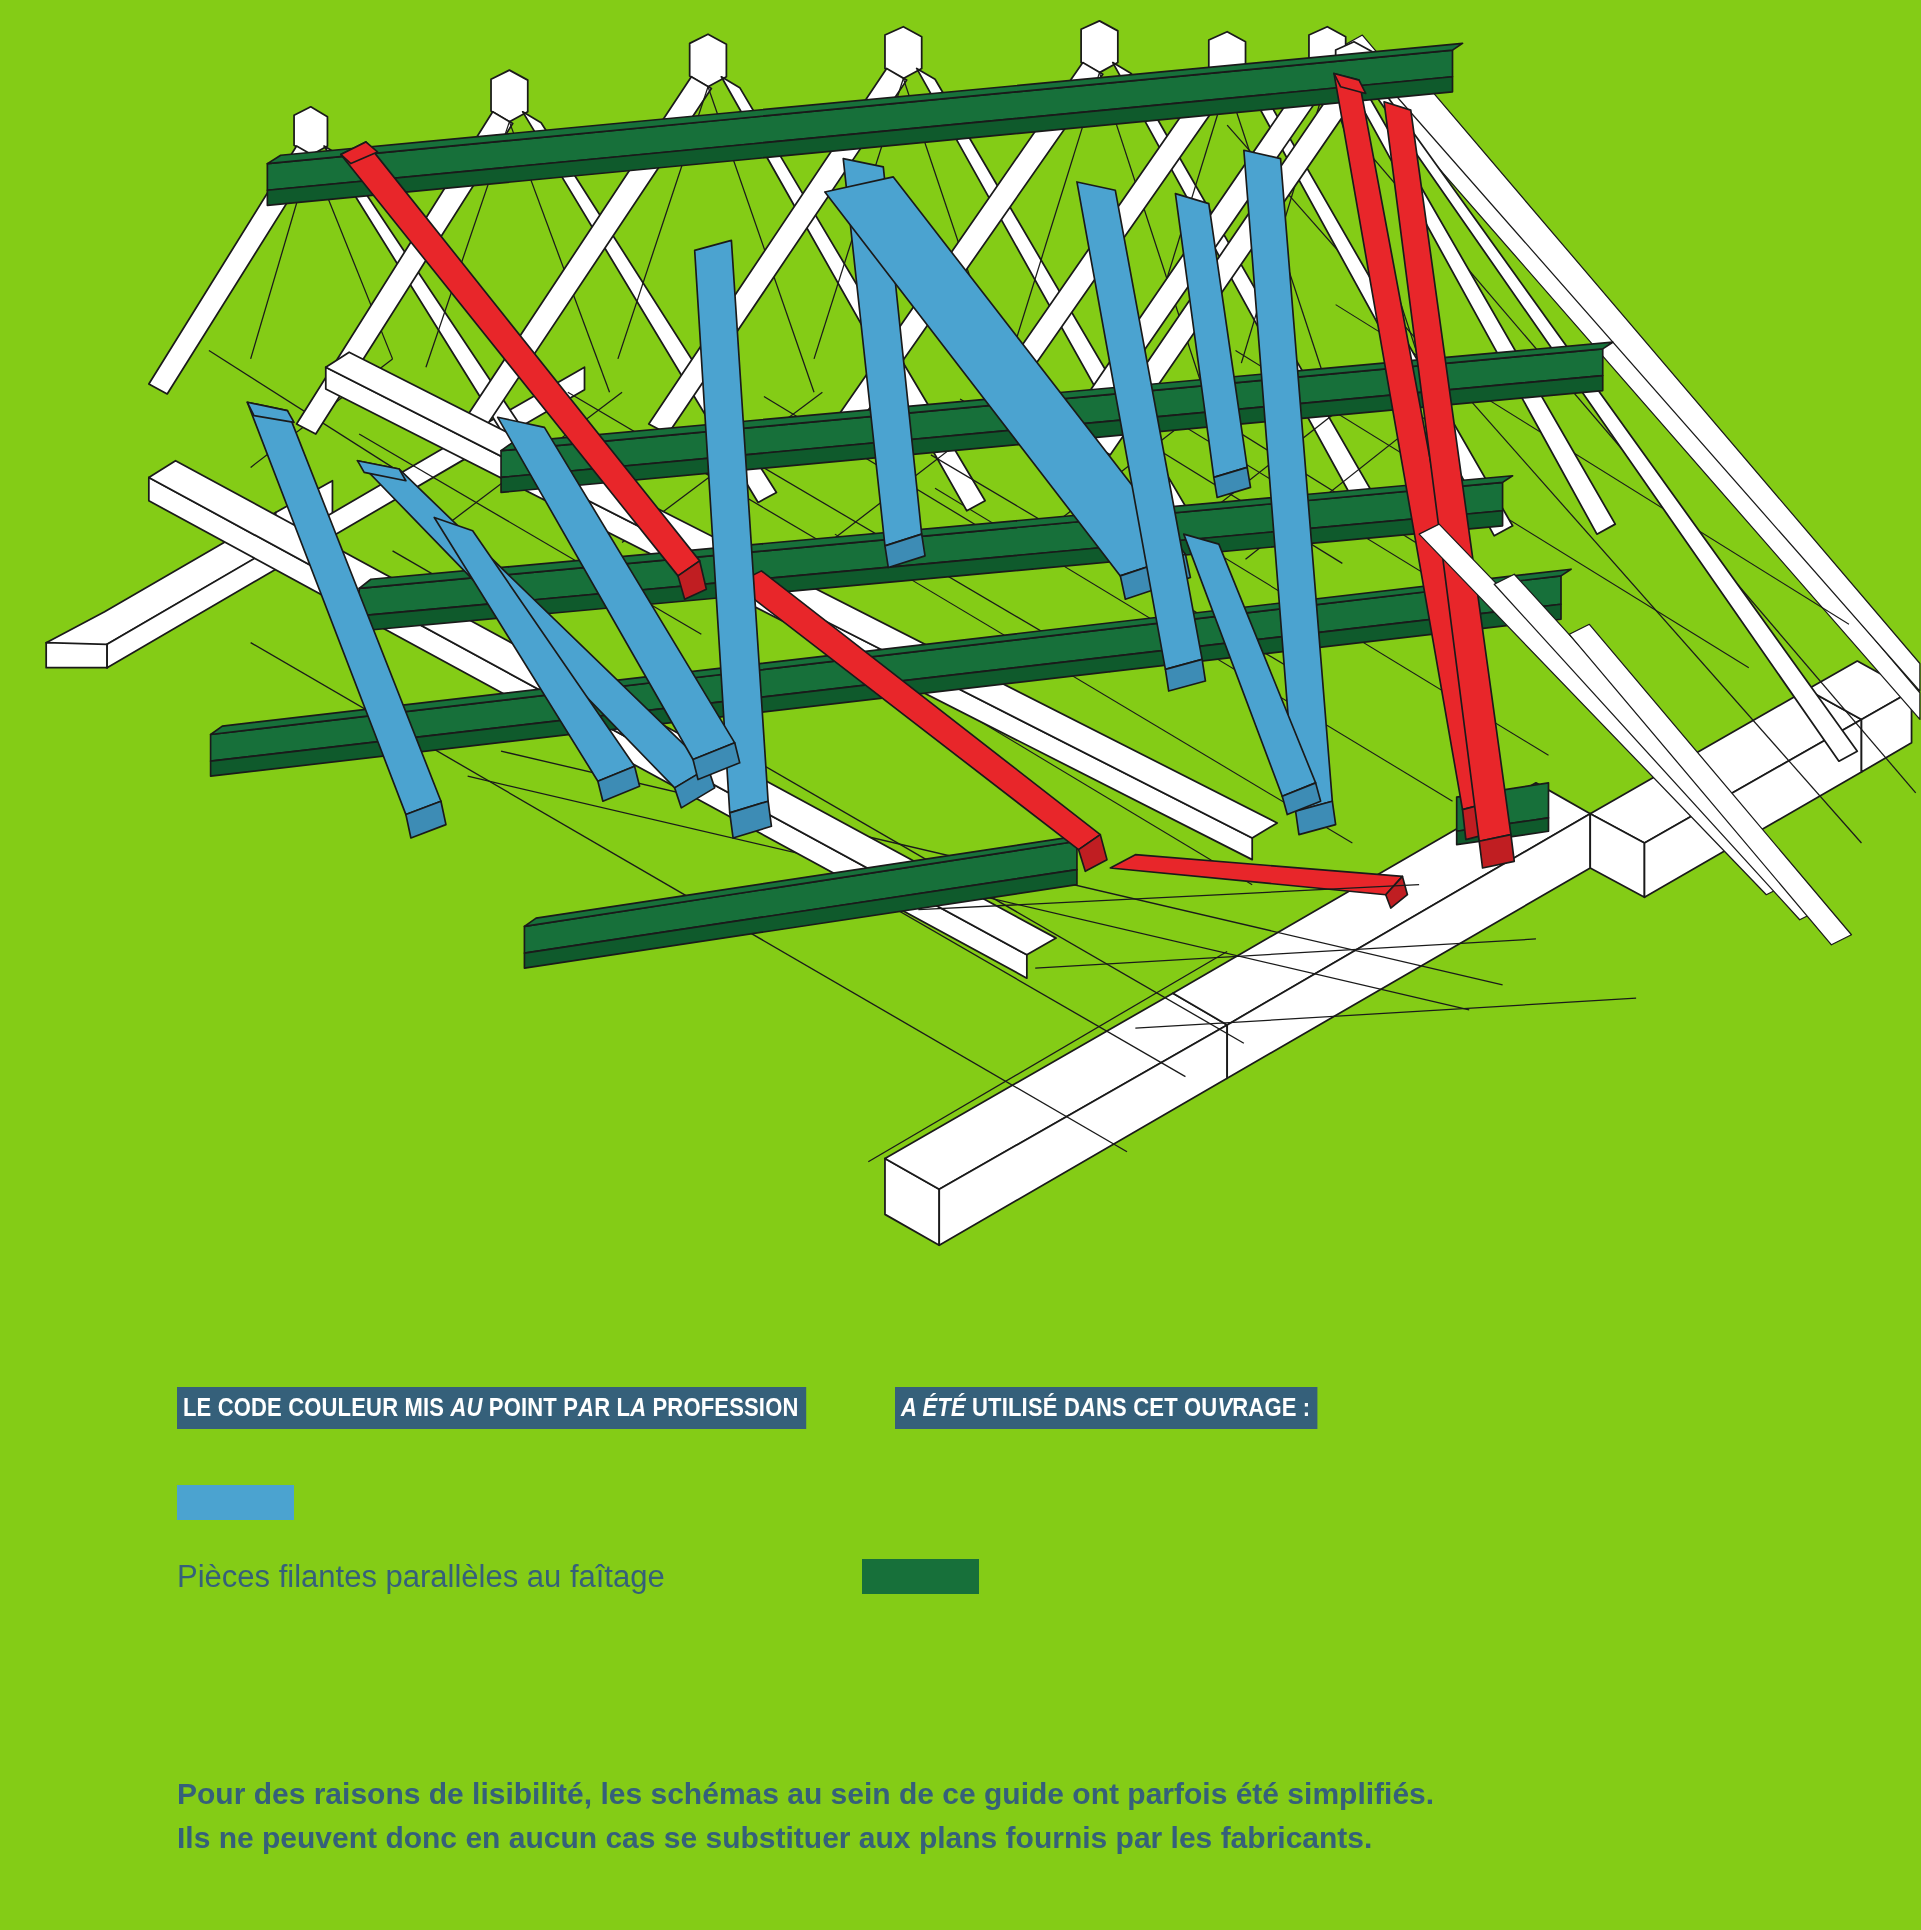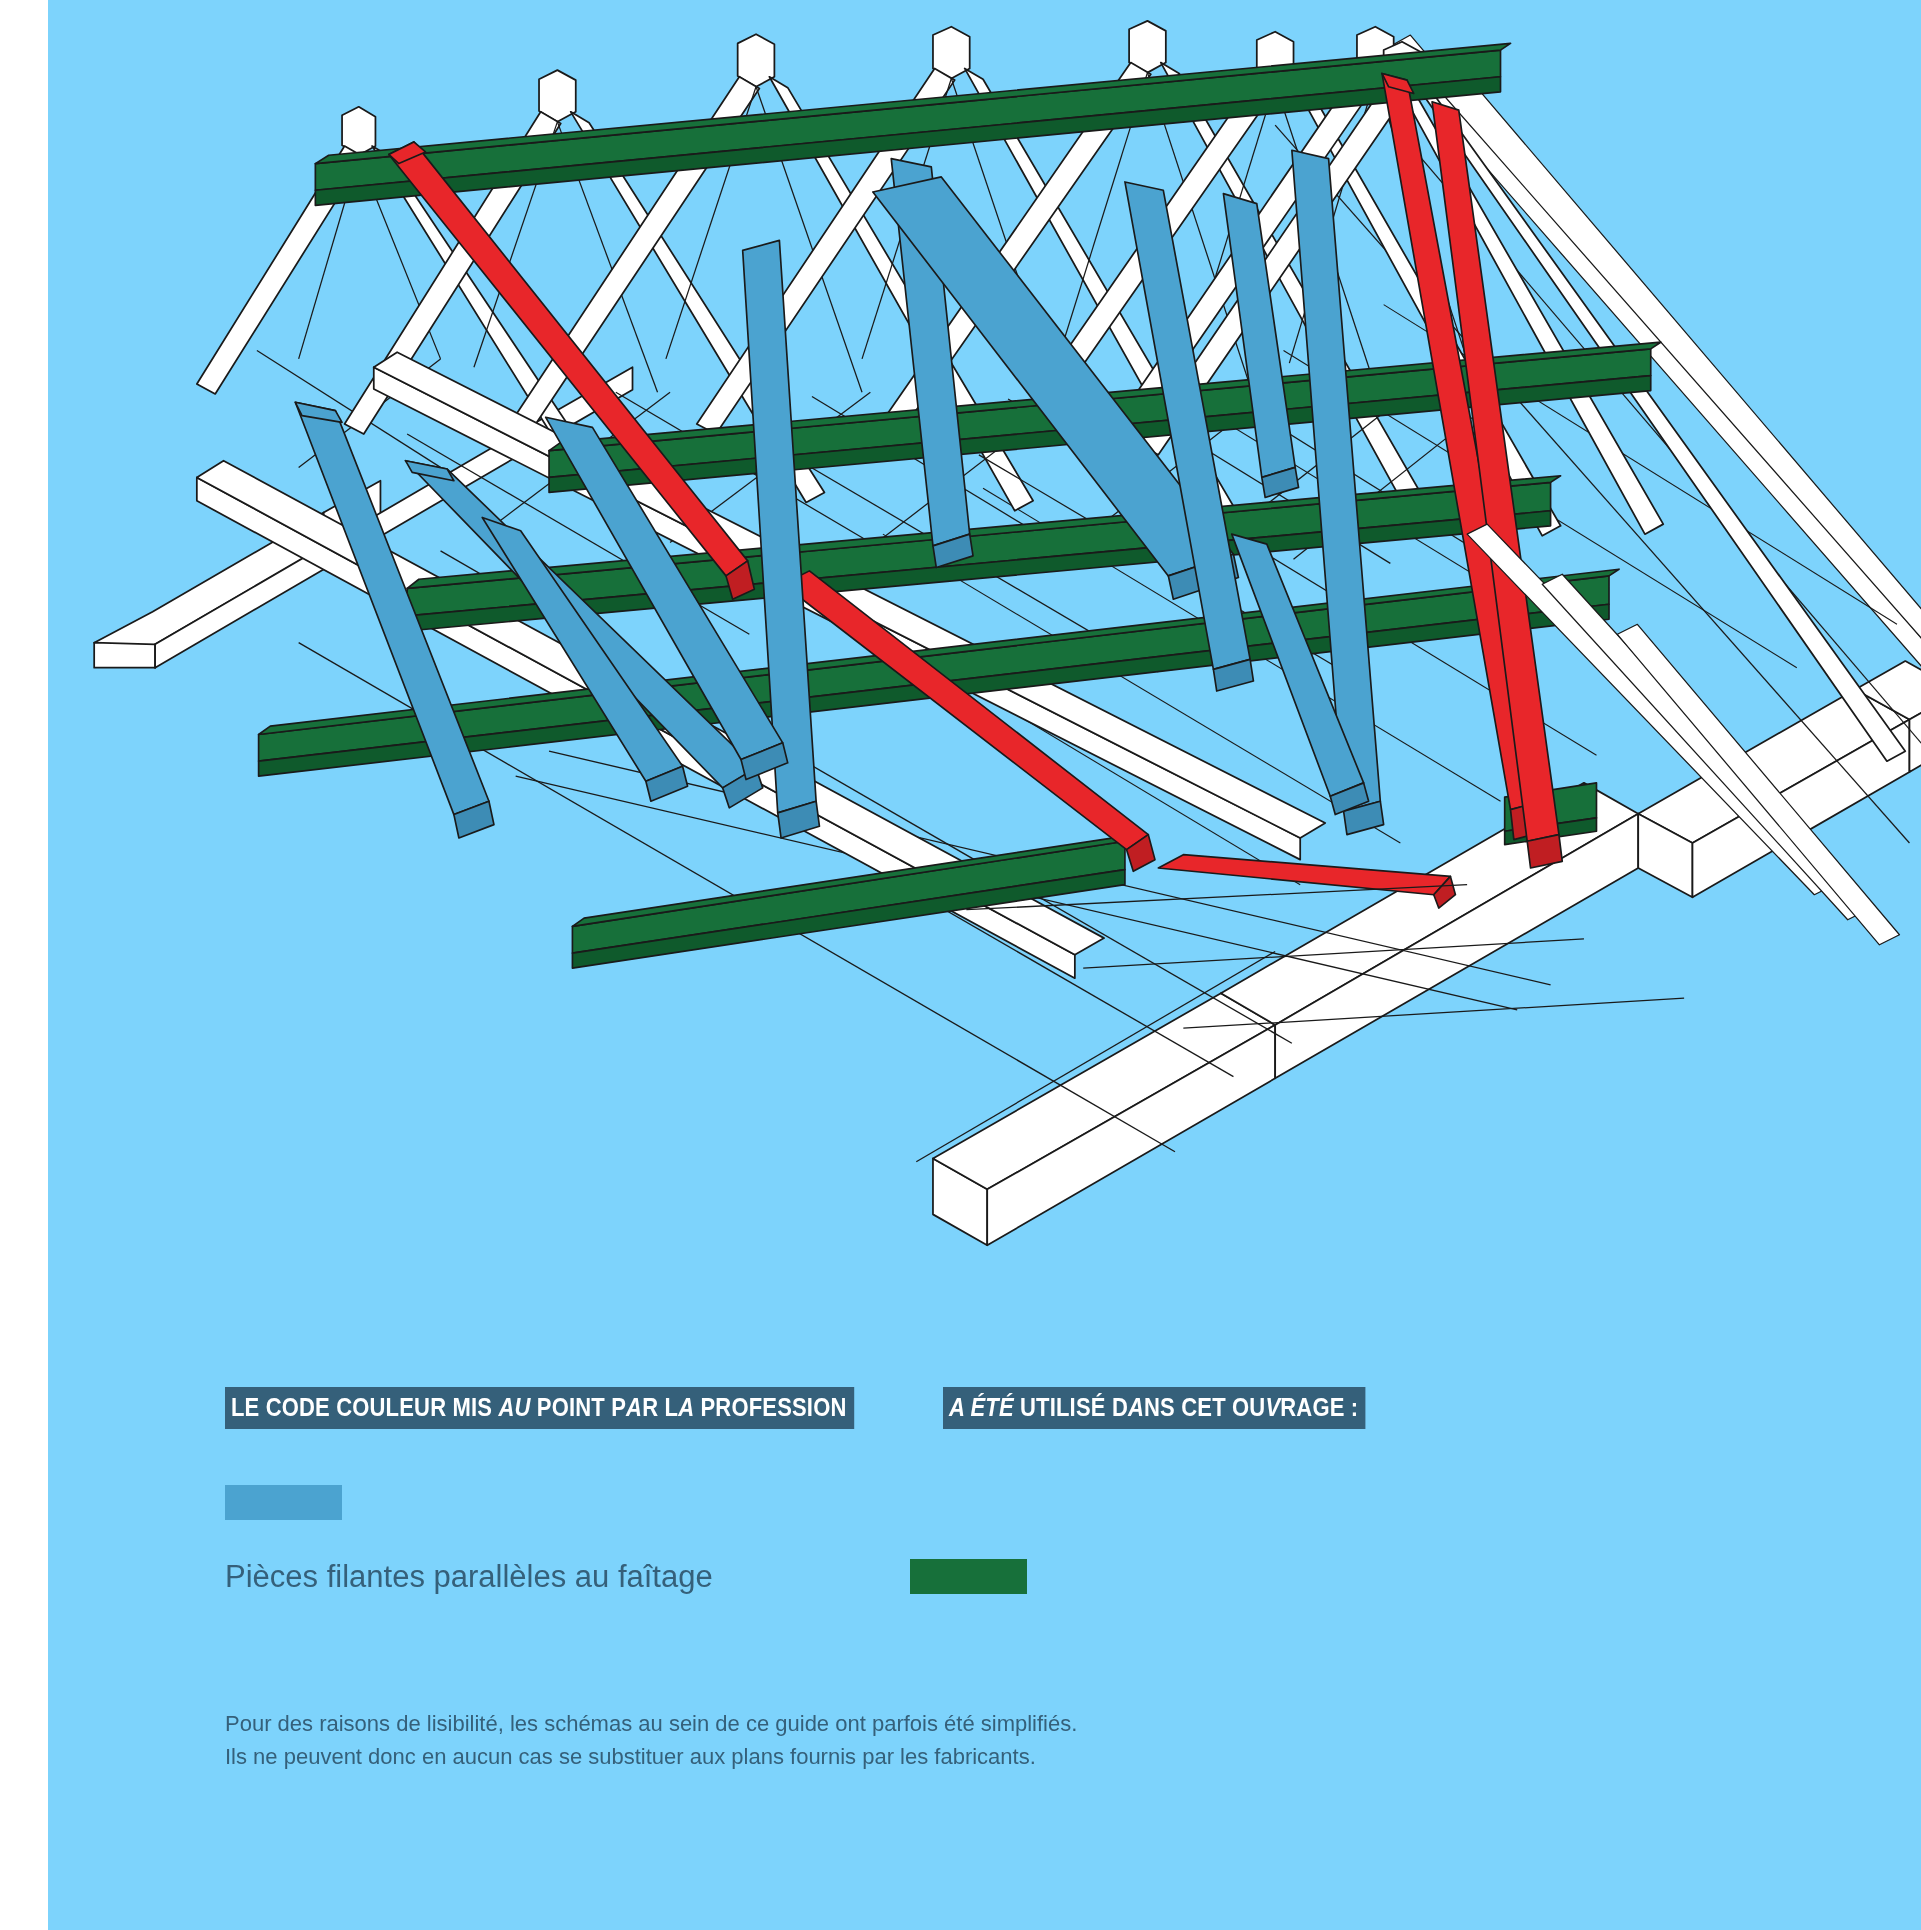--- a/index.html
+++ b/index.html
@@ -2,21 +2,21 @@
 <html style="font-size:13.4px"><head>
 <meta charset="utf-8">
 <title>Code couleur charpente</title>
 <style>
   html,body{margin:0;padding:0;background:#ffffff;}
   body{
     width:1921px;height:1930px;
     font-family:"Liberation Sans", sans-serif;
     position:relative;overflow:hidden;
   }
-  #page{position:absolute;inset:0;background:#7dd3fc;margin-left:48px;}
+  #page{position:absolute;inset:0;background:#84cc16;}
 
   
   #diagram{position:absolute;left:0;top:0;width:1921px;height:1302px;}
   #diagram svg{display:block;width:1921px;height:1302px;}
 
   
   #legend{position:absolute;left:0;top:1382px;width:1921px;}
   .banner-wrap{margin-left:177px;}
   .banner{
     display:inline-block;
@@ -49,22 +49,22 @@
     white-space:nowrap;
   }
   .swatch{
     width:117px;height:35px;
     margin-left:0px;
     flex:0 0 auto;
   }
 
   
   #footer{
-    position:absolute;left:177px;top:1708px;width:1670px;
-    color:#35607a;font-weight:normal;font-size:22px;line-height:1.48;
+    position:absolute;left:177px;top:1772px;width:1670px;
+    color:#35607a;font-weight:bold;font-size:30px;line-height:1.48;
   }
   #footer div{white-space:nowrap;}
 
   
   .wood{fill:#ffffff;stroke:#1a1a1a;stroke-width:2.1;stroke-linejoin:round;}
   .wood-thin{fill:#ffffff;stroke:#1a1a1a;stroke-width:1.5;stroke-linejoin:round;}
   .face-red{fill:#e8262a;stroke:#1a1a1a;stroke-width:2;stroke-linejoin:round;}
   .face-red-d{fill:#c01e22;stroke:#1a1a1a;stroke-width:2;stroke-linejoin:round;}
   .face-blue{fill:#4ba3d0;stroke:#1a1a1a;stroke-width:2;stroke-linejoin:round;}
   .face-blue-d{fill:#3d8cb5;stroke:#1a1a1a;stroke-width:2;stroke-linejoin:round;}

